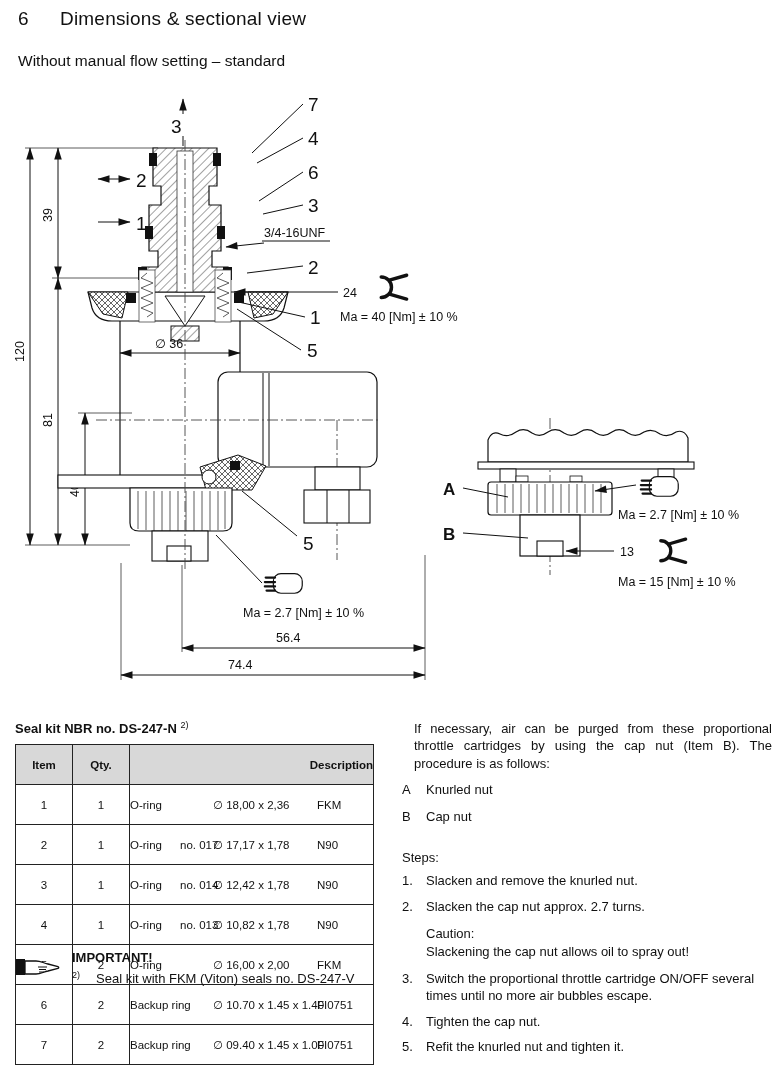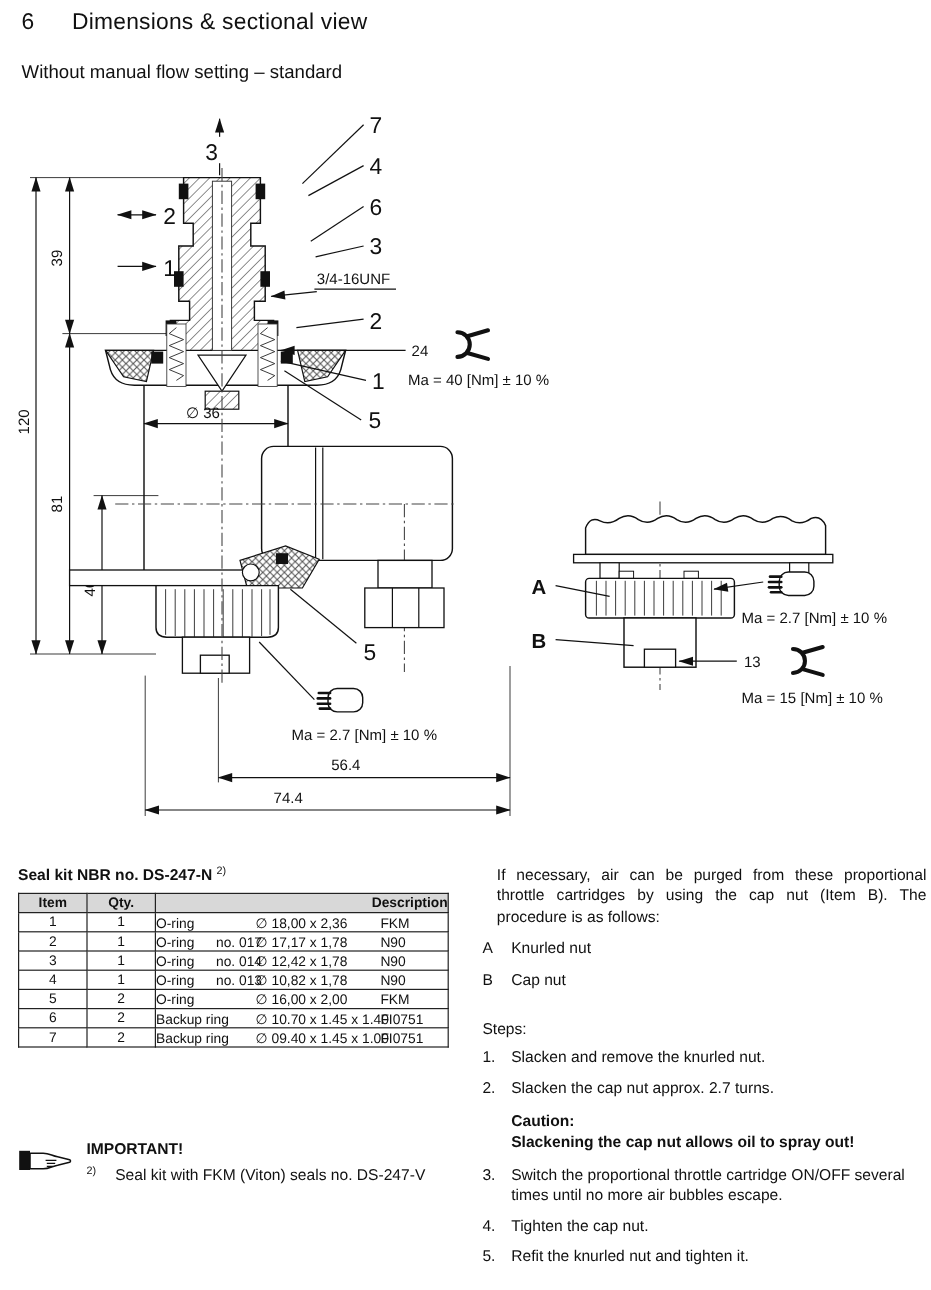--- a/index.html
+++ b/index.html
@@ -23,21 +23,21 @@
   .ln2  { stroke:#111; stroke-width:1.2; fill:none; }
   .thin { stroke:#333; stroke-width:.8; fill:none; }
   .cl   { stroke:#444; stroke-width:.9; fill:none; stroke-dasharray:11 3 2 3; }
   .callout { font-size:19px; }
   .dimtxt  { font-size:12.5px; }
 
   
   .seal-title { left:15px; top:720px; font-size:13px; font-weight:bold; }
   .seal-title sup { font-size:9px; font-weight:normal; }
   table.seal { left:15px; top:744px; border-collapse:collapse; table-layout:fixed; width:358px; font-size:11.5px; }
-  table.seal th, table.seal td { border:1px solid #222; height:16px; padding:0; }
+  table.seal th, table.seal td { border:1px solid #222; height:40px; padding:0; }
   table.seal th { background:#d8d8d8; font-weight:bold; }
   table.seal .c { text-align:center; }
   table.seal th.desc { text-align:right; padding-left:7px; }
   td.desc { padding-left:7px; white-space:nowrap; }
   td.desc .dn  { display:inline-block; width:50px; }
   td.desc .dno { display:inline-block; width:33px; }
   td.desc .dsz { display:inline-block; width:104px; }
 
   
   .important { left:15px; top:948px; width:380px; }
@@ -48,21 +48,21 @@
 
   
   .rightcol { left:402px; top:720px; width:370px; font-size:13px; line-height:17.4px; }
   .rc-head { font-weight:bold; margin:0 0 9px 0; }
   .rc-intro { text-align:justify; margin:0 0 9px 12px; }
   .leg { display:flex; margin:9px 0 0 0; }
   .leg .k { width:24px; flex:none; }
   .steps-head { margin:24px 0 6px 0; }
   .step { display:flex; margin:0 0 8px 0; }
   .step .n { width:24px; flex:none; }
-  .caution { margin:10px 0 10px 24px; font-weight:bold; }
+  .caution { margin:10px 0 10px 24px; font-weight:normal; }
 </style>
 </head>
 <body>
 
 <div class="abs h-sec">
   <span class="num">6</span><span>Dimensions &amp; sectional view</span>
 </div>
 <div class="abs h-sub">Without manual flow setting – standard</div>
 
 <svg id="drawing" class="abs" width="776" height="612" viewBox="0 85 776 612" font-family="Liberation Sans, DejaVu Sans, sans-serif">

